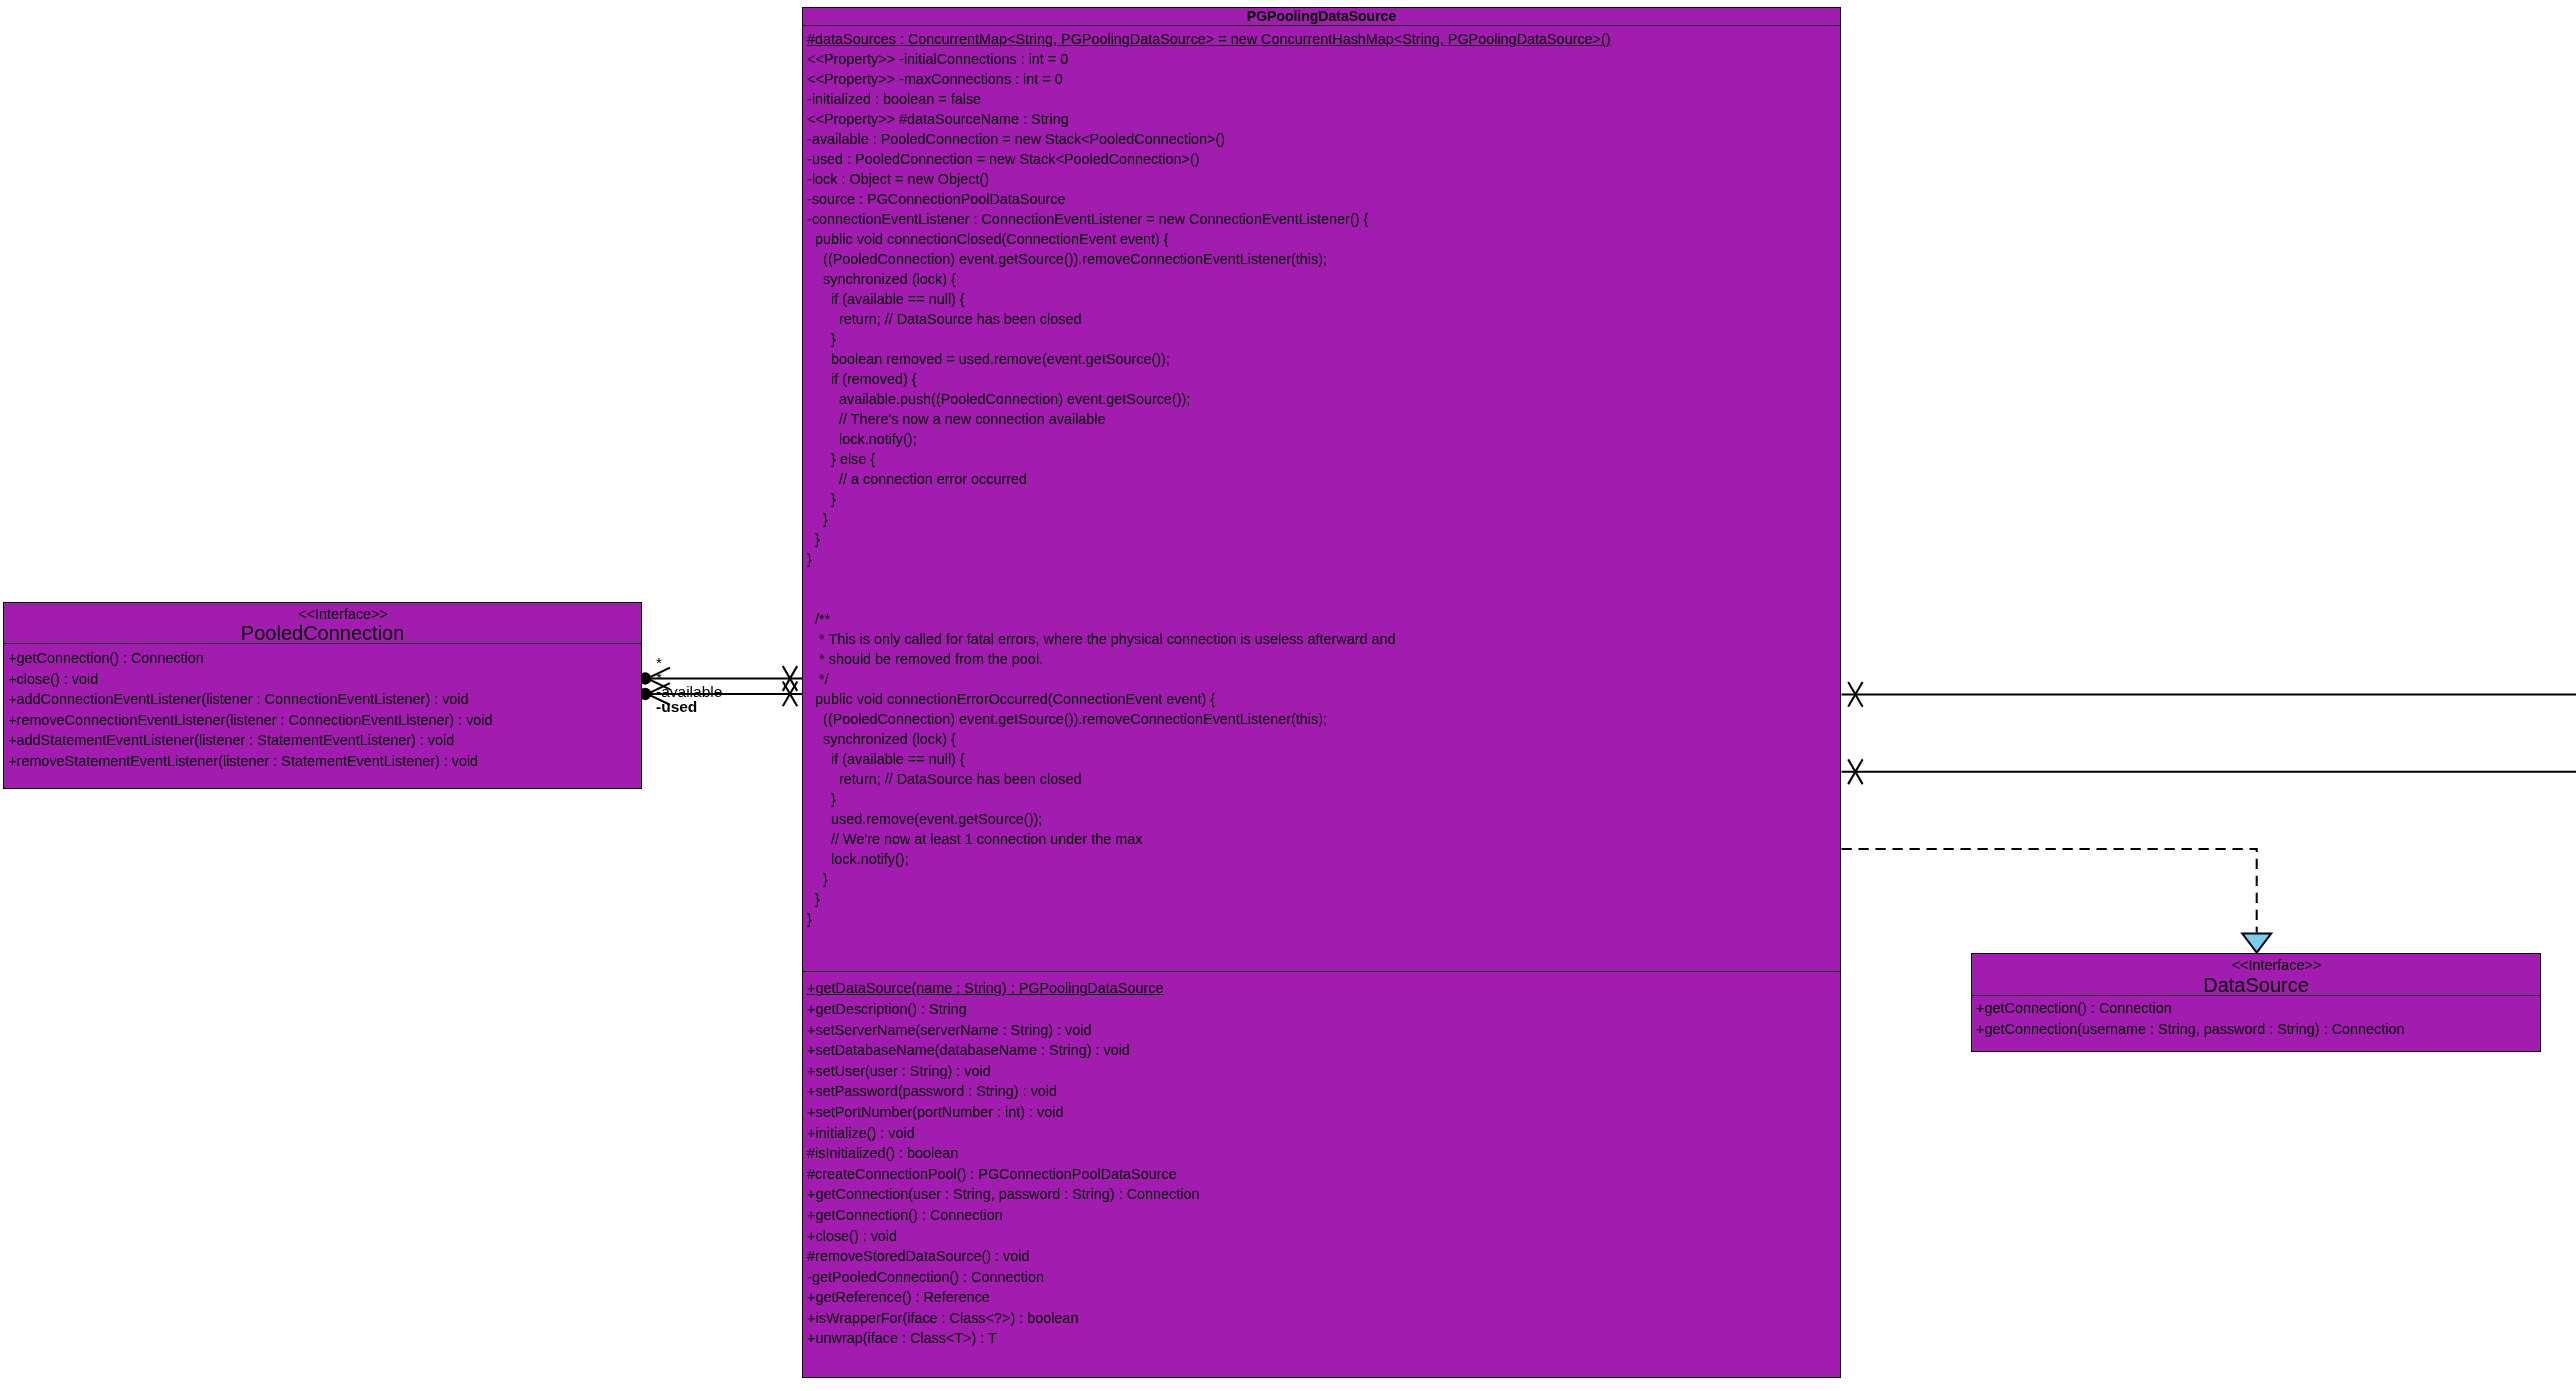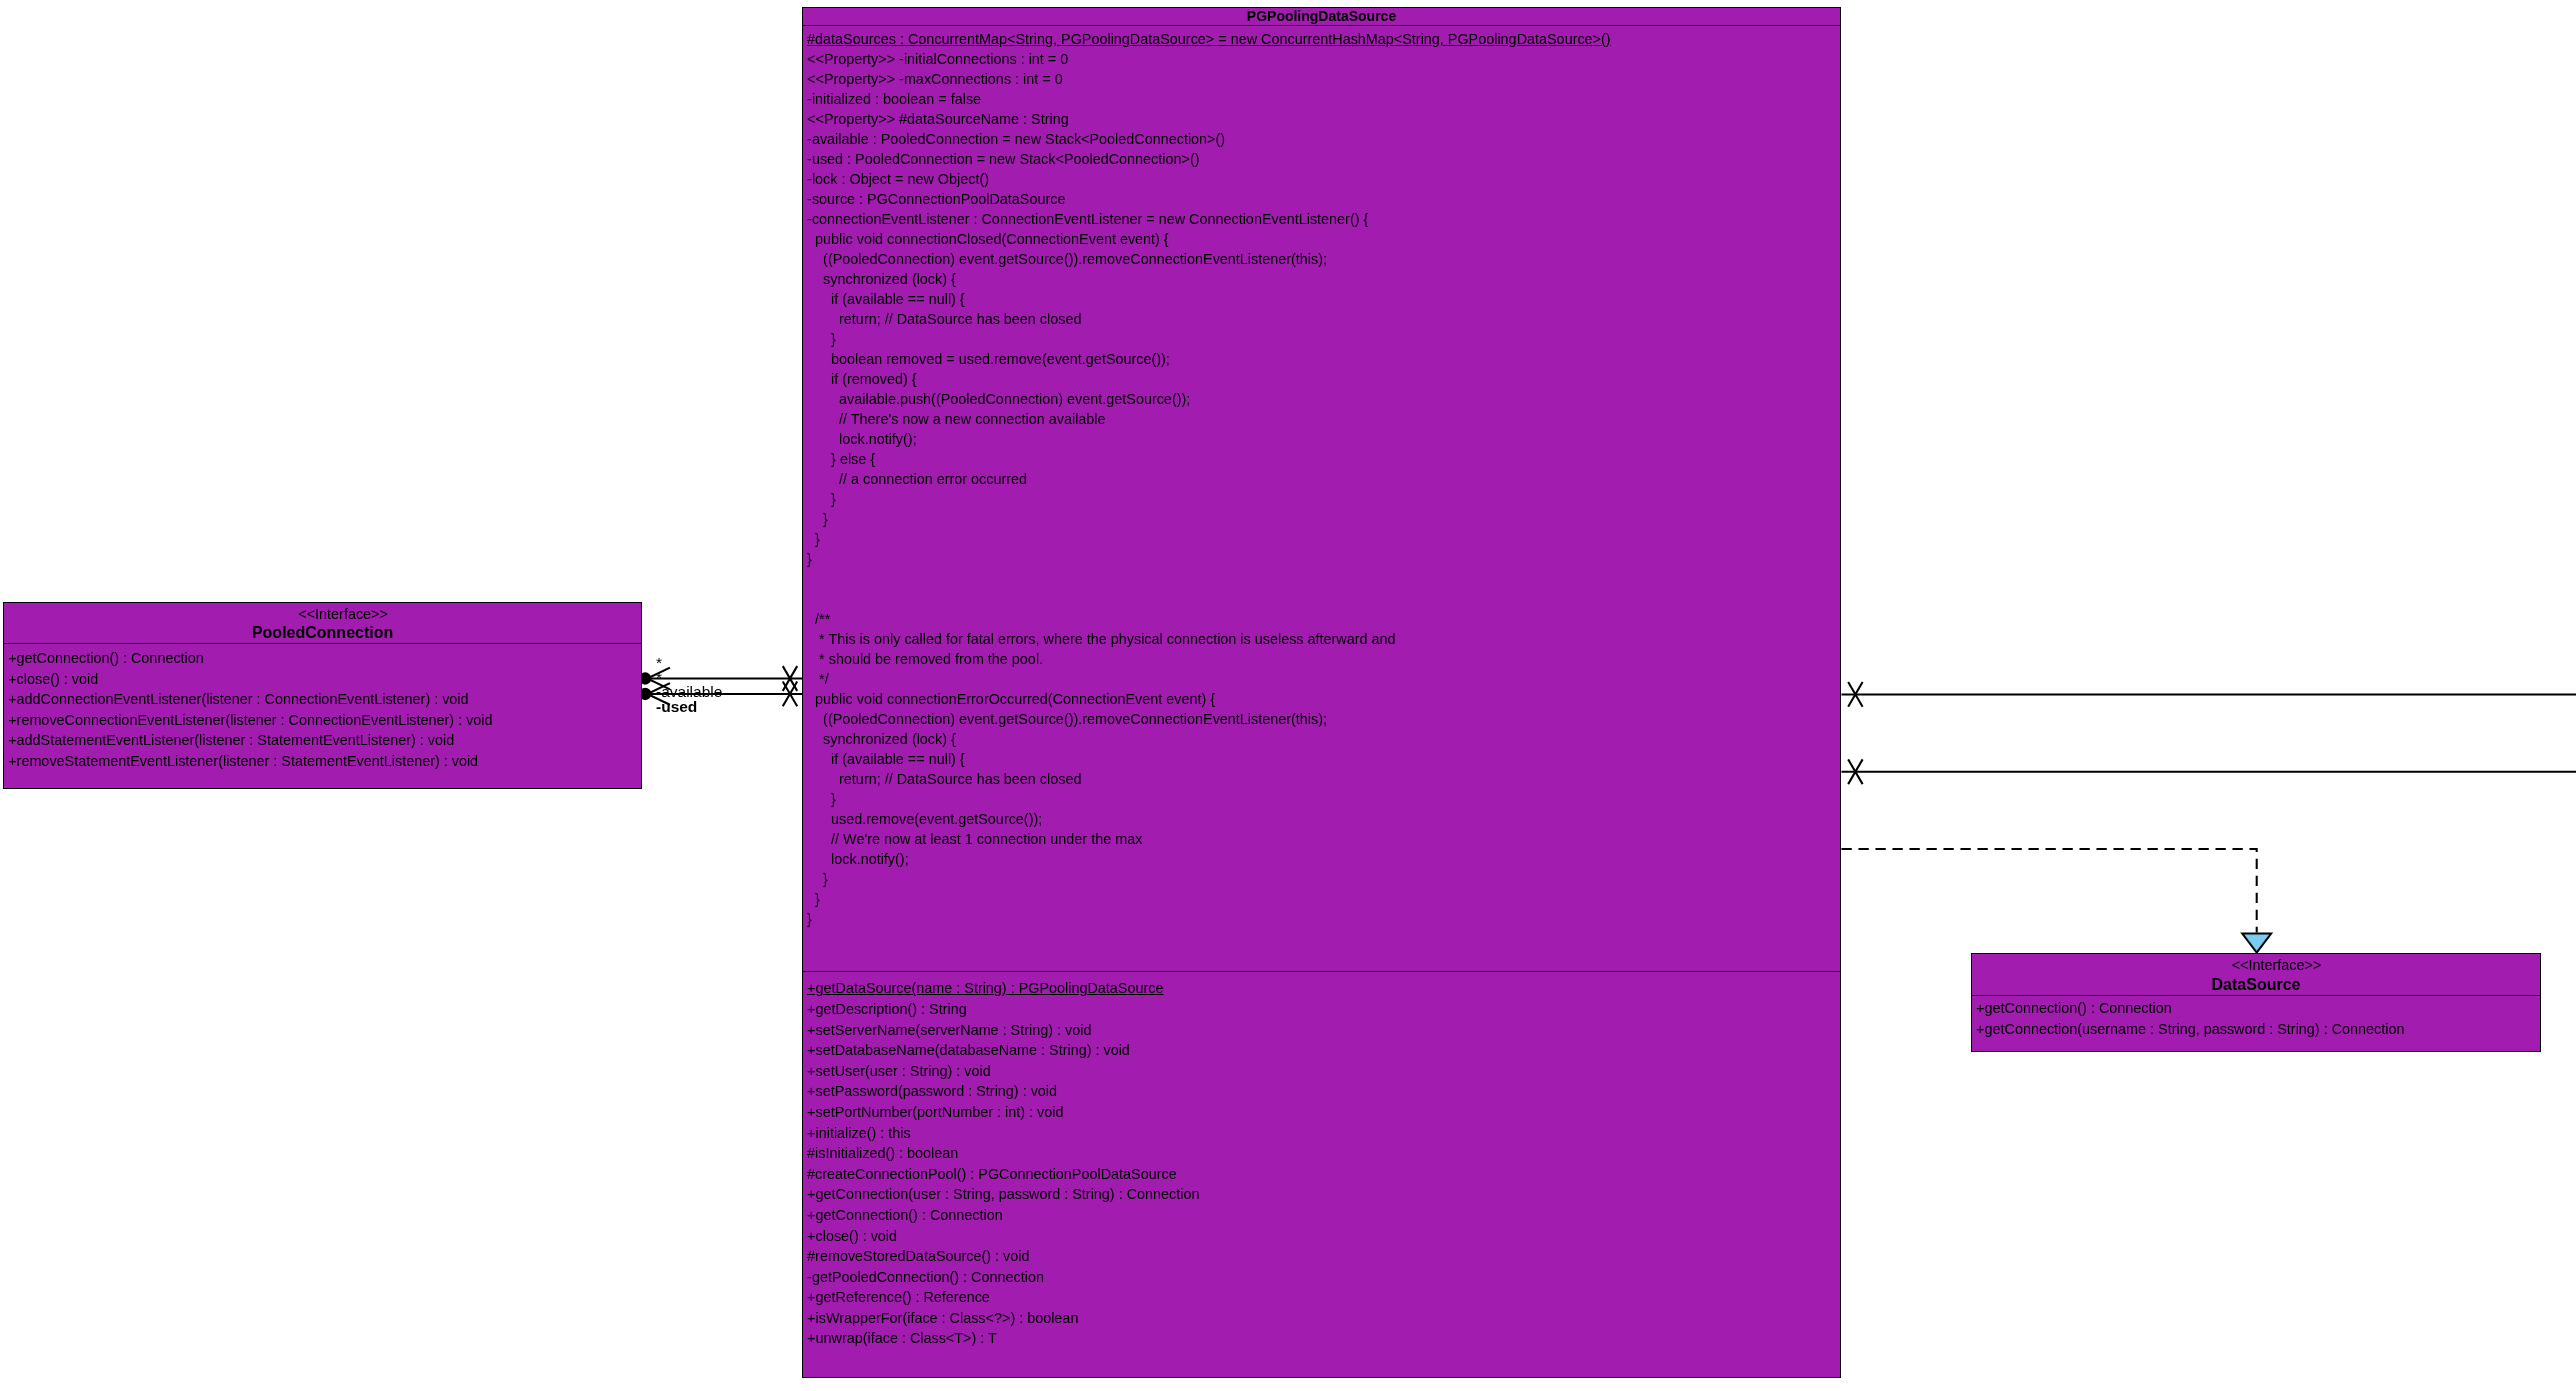--- a/index.html
+++ b/index.html
@@ -13,21 +13,21 @@
     box-sizing:border-box; overflow:hidden;
   }
   .compartment { box-sizing:border-box; overflow:hidden; }
   .compartment + .compartment { border-top:1.5px solid #000; }
   .title-1line {
     text-align:center; font-weight:bold; font-size:14px; line-height:17px; height:17px;
     white-space:nowrap;
   }
   .title-2line { text-align:center; }
   .stereotype { font-size:14.4px; line-height:19.6px; height:19.6px; white-space:nowrap;margin-left:41px; }
-  .class-name  { font-size:16px; line-height:18.5px; height:18.5px; font-weight:bold; white-space:nowrap; }
+  .class-name  { font-size:20px; line-height:18.5px; height:18.5px; font-weight:normal; white-space:nowrap; }
   .rows { padding-left:4.1px; padding-right:2.1px; }
   .rows .row { white-space:pre; font-size:14.4px; }
   .rows.pitch39 .row { height:20px; line-height:20px; }
   .rows.pitch40 .row { height:20.6px; line-height:20.6px; }
   .row.u { text-decoration:underline; }
   .edge-label {
     position:absolute; font-size:15.5px; line-height:16.5px; white-space:nowrap;
   }
   
   #box-pgpooling { left:802px; top:7.2px;  width:1039px; height:1371px; }
@@ -131,21 +131,21 @@
       <div class="row">}</div>
     </div>
   <div class="compartment rows pitch40 methods">
       <div class="row u">+getDataSource(name : String) : PGPoolingDataSource</div>
       <div class="row">+getDescription() : String</div>
       <div class="row">+setServerName(serverName : String) : void</div>
       <div class="row">+setDatabaseName(databaseName : String) : void</div>
       <div class="row">+setUser(user : String) : void</div>
       <div class="row">+setPassword(password : String) : void</div>
       <div class="row">+setPortNumber(portNumber : int) : void</div>
-      <div class="row">+initialize() : this</div>
+      <div class="row">+initialize() : void</div>
       <div class="row">#isInitialized() : boolean</div>
       <div class="row">#createConnectionPool() : PGConnectionPoolDataSource</div>
       <div class="row">+getConnection(user : String, password : String) : Connection</div>
       <div class="row">+getConnection() : Connection</div>
       <div class="row">+close() : void</div>
       <div class="row">#removeStoredDataSource() : void</div>
       <div class="row">-getPooledConnection() : Connection</div>
       <div class="row">+getReference() : Reference</div>
       <div class="row">+isWrapperFor(iface : Class&lt;?&gt;) : boolean</div>
       <div class="row">+unwrap(iface : Class&lt;T&gt;) : T</div>

